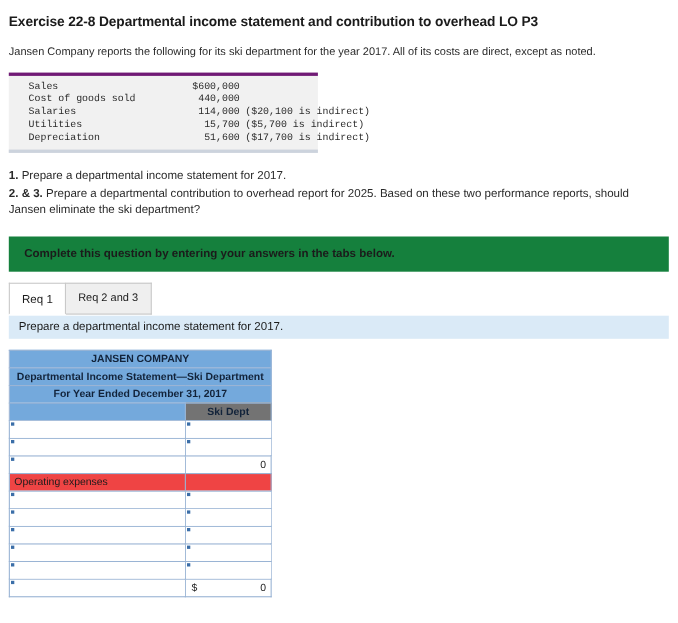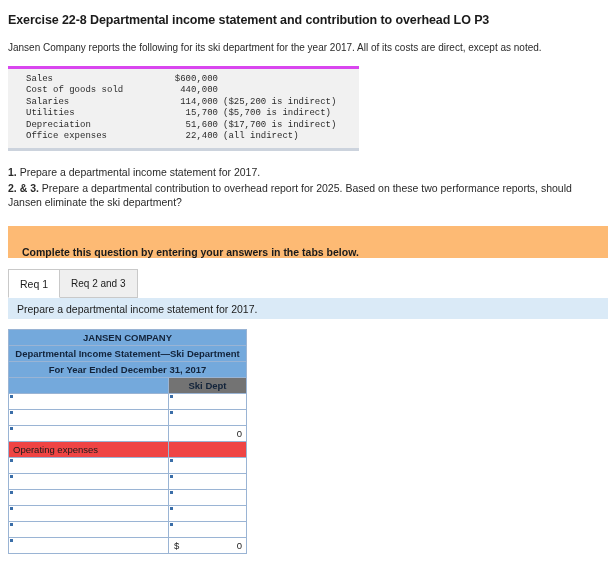--- a/index.html
+++ b/index.html
@@ -26,23 +26,23 @@
   .intro-text {
     font-size: 10px;
     color: #2a2a2a;
     padding: 14px 8px 0 8px;
     line-height: 1.35;
   }
 
   
   .data-block {
     margin: 11px 0 0 8px;
-    width: 351px;
+    width: 281px;
     background: #f1f1f1;
-    border-top: 3px solid #d946ef;
+    border-top: 3px solid #701a75;
     border-bottom: 3px solid #ccd3dd;
     padding: 5px 0 5px 0;
     box-sizing: border-box;
   }
   .data-row {
     font-family: "Liberation Mono", monospace;
     font-size: 9px;
     color: #2b2b2b;
     line-height: 11.6px;
     white-space: pre;
@@ -67,38 +67,38 @@
     font-size: 10.5px;
     line-height: 1.4;
     color: #2a2a2a;
   }
   .req-list .num { font-weight: bold; }
   .req-line { margin-bottom: 1px; }
 
   
   .complete-bar {
     margin: 16px 8px 0 8px;
-    background: #fdba74;
+    background: #15803d;
     height: 32px;
     display: flex;
-    align-items: flex-end;
+    align-items: center;
     padding-left: 14px;
     box-sizing: border-box;
   }
   .complete-bar-text {
     font-size: 10.5px;
     font-weight: bold;
     color: #1b1b1b;
   }
 
   
   .tab-strip {
     margin: 10px 0 0 8px;
     display: flex;
-    align-items: flex-end;
+    align-items: center;
     height: 30px;
   }
   .tab {
     height: 29px;
     display: flex;
     align-items: center;
     justify-content: center;
     font-size: 10px;
     color: #1b1b1b;
     box-sizing: border-box;
@@ -243,24 +243,23 @@
 <body>
 
 <div class="exercise-title">Exercise 22-8 Departmental income statement and contribution to overhead LO P3</div>
 
 <div class="intro-text">Jansen Company reports the following for its ski department for the year 2017. All of its costs are direct, except as noted.</div>
 
 <div class="data-block">
   <div id="given-data-rows">
       <div class="data-row"><span class="dlabel">Sales</span><span class="dval">$600,000</span><span class="dnote"></span></div>
       <div class="data-row"><span class="dlabel">Cost of goods sold</span><span class="dval">440,000</span><span class="dnote"></span></div>
-      <div class="data-row"><span class="dlabel">Salaries</span><span class="dval">114,000</span><span class="dnote">($25,200 is indirect)</span></div>
+      <div class="data-row"><span class="dlabel">Salaries</span><span class="dval">114,000</span><span class="dnote">($20,100 is indirect)</span></div>
       <div class="data-row"><span class="dlabel">Utilities</span><span class="dval">15,700</span><span class="dnote">($5,700 is indirect)</span></div>
       <div class="data-row"><span class="dlabel">Depreciation</span><span class="dval">51,600</span><span class="dnote">($17,700 is indirect)</span></div>
-      <div class="data-row"><span class="dlabel">Office expenses</span><span class="dval">22,400</span><span class="dnote">(all indirect)</span></div>
     </div>
 </div>
 
 <div class="req-list">
   <div class="req-line">
     <span class="num">1.</span>
     <span>Prepare a departmental income statement for 2017.</span>
   </div>
   <div class="req-line">
     <span class="num">2. &amp; 3.</span>

